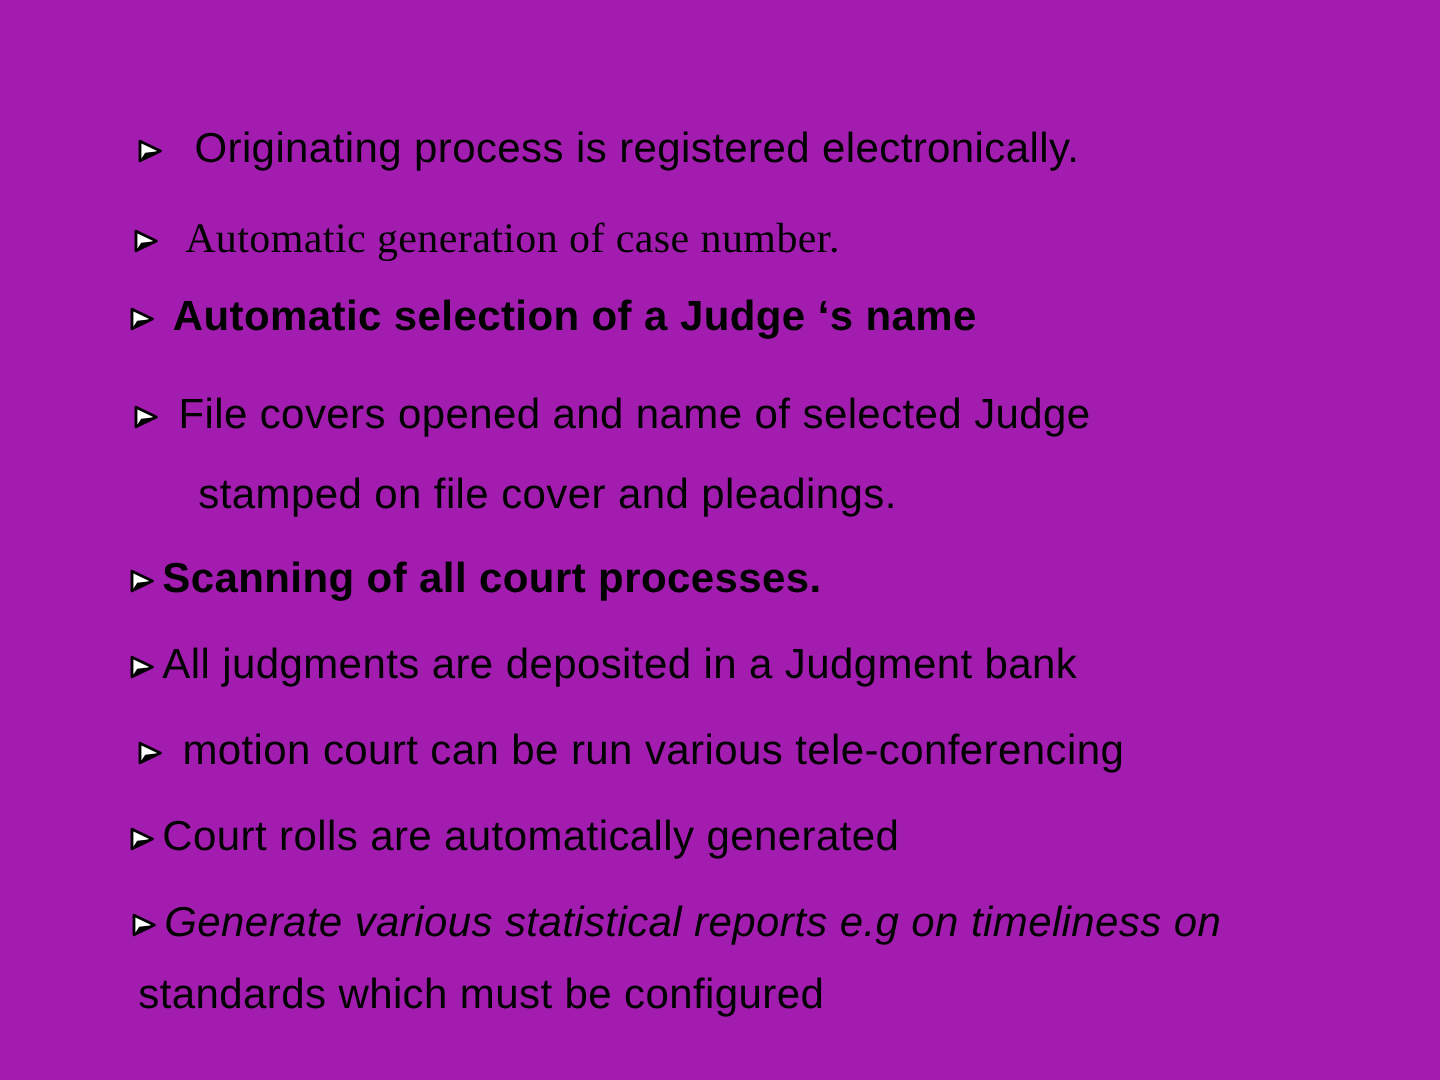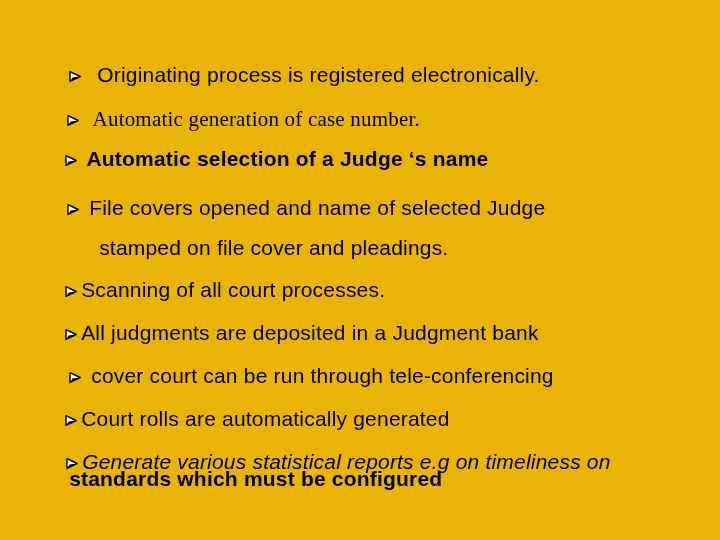--- a/index.html
+++ b/index.html
@@ -4,21 +4,21 @@
 <style>
   html, body {
     margin: 0;
     padding: 0;
     background: #ffffff;
   }
   .slide {
     position: relative;
     width: 720px;
     height: 540px;
-    background: #eab308;
+    background: #a21caf;
     overflow: hidden;
     font-family: "Liberation Sans", "DejaVu Sans", sans-serif;
   }
   .line {
     position: absolute;
     font-size: 21px;
     line-height: 25px;
     letter-spacing: 0.2px;
     color: #000000;
     white-space: pre;
@@ -64,52 +64,52 @@
     <svg class="bullet" viewBox="0 0 14 13" aria-hidden="true">
         <path d="M2 1.6 L12.2 6.5 L2 11.4 Z" fill="#ffffff" stroke="#000000" stroke-width="1.4" stroke-linejoin="round"></path>
         <path d="M2 11.4 L12.2 6.5 L4.6 7.4 Z" fill="#000000"></path>
       </svg><span class="gap"> </span><span class="txt">File covers opened and name of selected Judge</span>
   </div>
 
   <div class="line" style="left:75px; top:210px;">
     <span class="txt">stamped on file cover and pleadings.</span>
   </div>
 
-  <div class="line" style="left:40px; top:252px;">
+  <div class="line" style="left:40px; top:252px;font-weight:bold;">
     <svg class="bullet" viewBox="0 0 14 13" aria-hidden="true">
         <path d="M2 1.6 L12.2 6.5 L2 11.4 Z" fill="#ffffff" stroke="#000000" stroke-width="1.4" stroke-linejoin="round"></path>
         <path d="M2 11.4 L12.2 6.5 L4.6 7.4 Z" fill="#000000"></path>
       </svg><span class="gap"></span><span class="txt">Scanning of all court processes.</span>
   </div>
 
   <div class="line" style="left:40px; top:295px;">
     <svg class="bullet" viewBox="0 0 14 13" aria-hidden="true">
         <path d="M2 1.6 L12.2 6.5 L2 11.4 Z" fill="#ffffff" stroke="#000000" stroke-width="1.4" stroke-linejoin="round"></path>
         <path d="M2 11.4 L12.2 6.5 L4.6 7.4 Z" fill="#000000"></path>
       </svg><span class="gap"></span><span class="txt">All judgments are deposited in a Judgment bank</span>
   </div>
 
   <div class="line" style="left:44px; top:338px;">
     <svg class="bullet" viewBox="0 0 14 13" aria-hidden="true">
         <path d="M2 1.6 L12.2 6.5 L2 11.4 Z" fill="#ffffff" stroke="#000000" stroke-width="1.4" stroke-linejoin="round"></path>
         <path d="M2 11.4 L12.2 6.5 L4.6 7.4 Z" fill="#000000"></path>
-      </svg><span class="gap"> </span><span class="txt">cover court can be run through tele-conferencing</span>
+      </svg><span class="gap"> </span><span class="txt">motion court can be run various tele-conferencing</span>
   </div>
 
   <div class="line" style="left:40px; top:381px;">
     <svg class="bullet" viewBox="0 0 14 13" aria-hidden="true">
         <path d="M2 1.6 L12.2 6.5 L2 11.4 Z" fill="#ffffff" stroke="#000000" stroke-width="1.4" stroke-linejoin="round"></path>
         <path d="M2 11.4 L12.2 6.5 L4.6 7.4 Z" fill="#000000"></path>
       </svg><span class="gap"></span><span class="txt">Court rolls are automatically generated</span>
   </div>
 
   <div class="line" style="left:41px; top:424px;font-style:italic;">
     <svg class="bullet" viewBox="0 0 14 13" aria-hidden="true">
         <path d="M2 1.6 L12.2 6.5 L2 11.4 Z" fill="#ffffff" stroke="#000000" stroke-width="1.4" stroke-linejoin="round"></path>
         <path d="M2 11.4 L12.2 6.5 L4.6 7.4 Z" fill="#000000"></path>
       </svg><span class="gap"></span><span class="txt">Generate various statistical reports e.g on timeliness on</span>
   </div>
 
-  <div class="line" style="left:45px; top:441px;font-weight:bold;">
+  <div class="line" style="left:45px; top:460px;">
     <span class="txt">standards which must be configured</span>
   </div>
 
 </div>
 
 </body></html>

